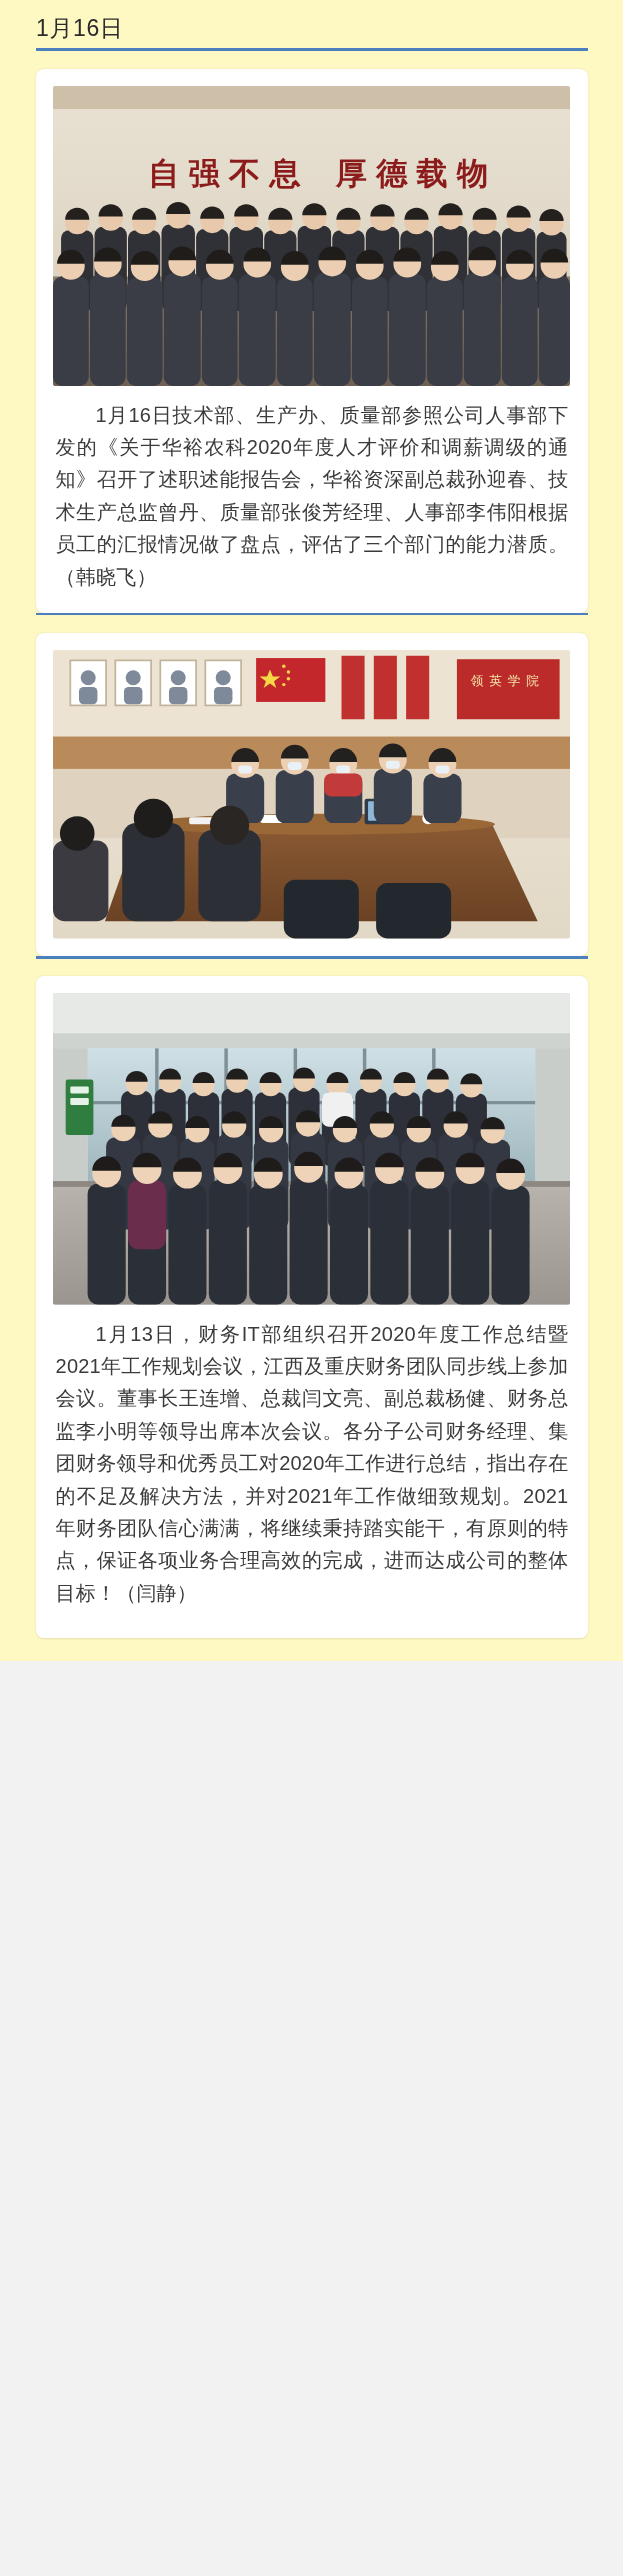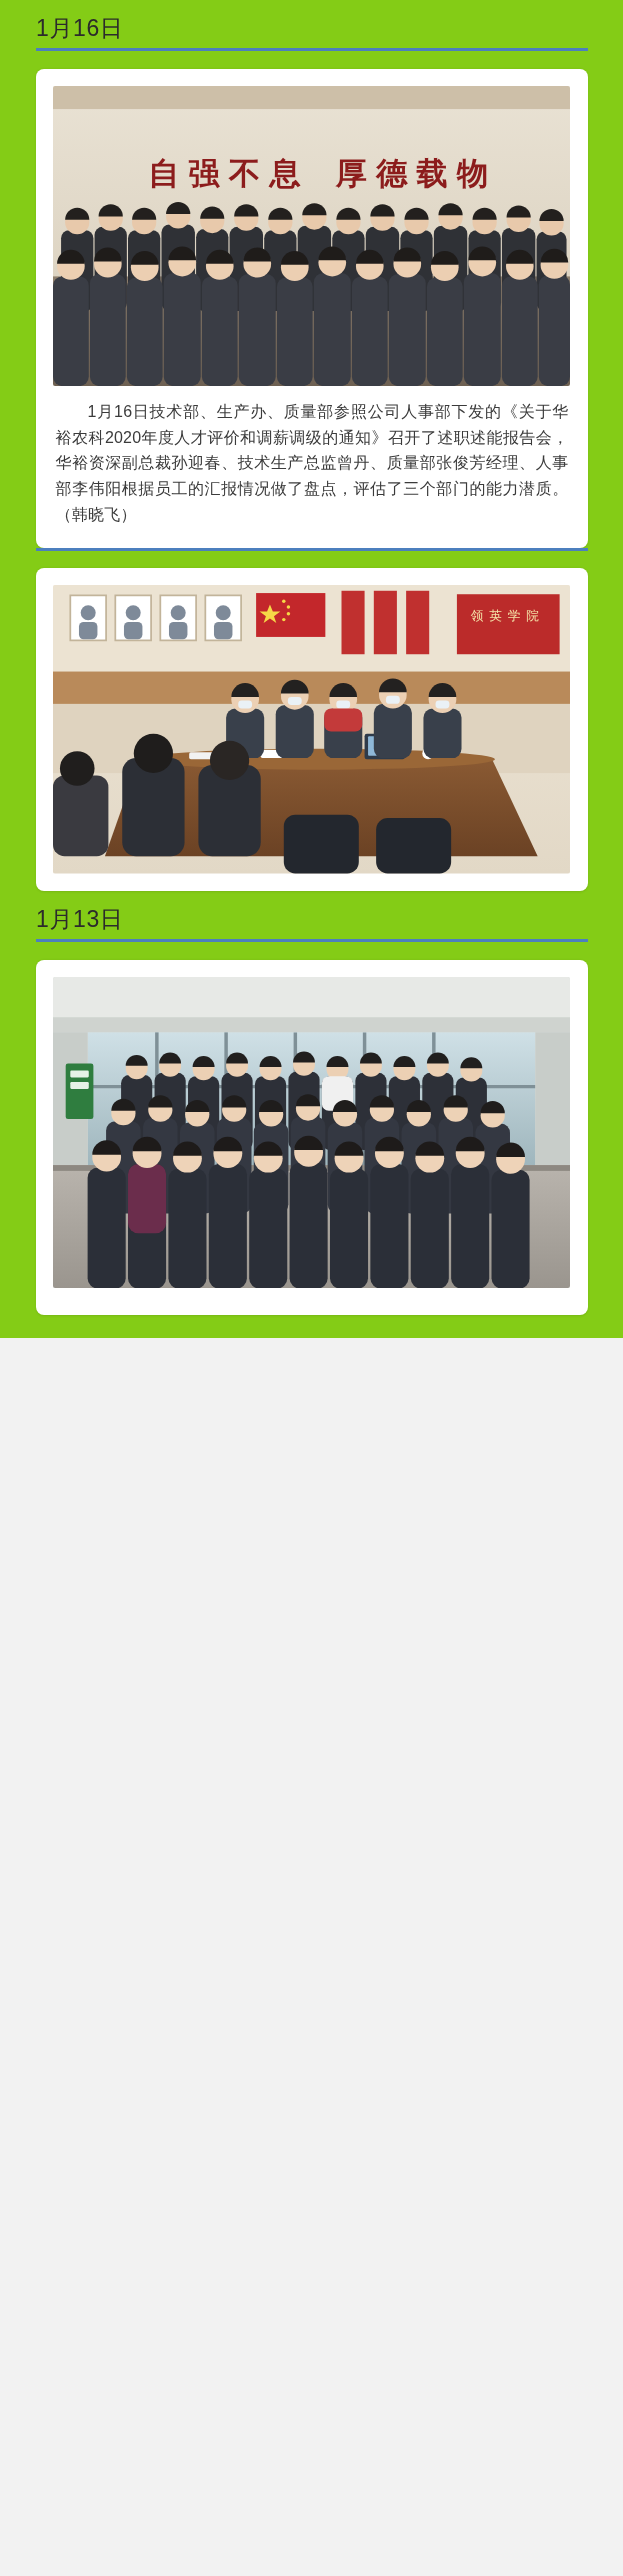--- a/index.html
+++ b/index.html
@@ -8,21 +8,21 @@
     background: #f2f2f2;
   }
   body {
     width: 623px;
     font-family: "Liberation Sans", "DejaVu Sans", sans-serif;
     color: #333;
     -webkit-font-smoothing: antialiased;
   }
   .page {
     width: 623px;
-    background: #84cc16;
+    background: #fef9c3;
     padding: 0 0 23px 0;
     box-sizing: border-box;
   }
   .entry {
     padding: 0 0 0 0;
   }
   .date-header {
     margin: 0;
     padding: 15px 0 5.8px 36px;
     font-size: 23px;
@@ -54,21 +54,21 @@
     display: block;
     position: relative;
   }
   .photo svg {
     display: block;
     width: 100%;
     height: auto;
   }
   .caption {
     margin: 12.7px 2.3px 2.3px 2.3px;
-    font-size: 16px;
+    font-size: 20px;
     line-height: 1.62;
     color: #3b3b3b;
     text-align: justify;
     text-indent: 2em;
     letter-spacing: 0.2px;
   }
   .spacer-bottom { height: 9.2px; }
 </style>
 </head>
 <body>
@@ -331,21 +331,20 @@
           <g fill="#23272e">
             <rect x="400" y="398" width="130" height="102" rx="20"></rect>
             <rect x="560" y="404" width="130" height="96" rx="20"></rect>
           </g>
         </svg>
       </div>
     </div>
   </div>
 
   <div class="entry">
-    <div class="date-header">1月13日</div>
     <div class="date-rule"></div>
     <div class="card">
       <div class="photo">
         <svg viewBox="0 0 896 540" preserveAspectRatio="xMidYMid slice" role="img">
           <defs>
             <linearGradient id="glass3" x1="0" y1="0" x2="0" y2="1">
               <stop offset="0%" stop-color="#cfe0e6"></stop>
               <stop offset="100%" stop-color="#9fb6bd"></stop>
             </linearGradient>
             <linearGradient id="ground3" x1="0" y1="0" x2="0" y2="1">
@@ -498,18 +497,19 @@
                 <path d="M418 300a25 25 0 0150 0z"></path>
               <path d="M488 310a25 25 0 0150 0z"></path>
                 <path d="M558 302a25 25 0 0150 0z"></path>
               <path d="M628 310a25 25 0 0150 0z"></path>
                 <path d="M698 302a25 25 0 0150 0z"></path>
               <path d="M768 312a25 25 0 0150 0z"></path>
             </g>
           </g>
         </svg>
       </div>
+      <p class="caption">1月13日，财务IT部组织召开2020年度工作总结暨2021年工作规划会议，江西及重庆财务团队同步线上参加会议。董事长王连增、总裁闫文亮、副总裁杨健、财务总监李小明等领导出席本次会议。各分子公司财务经理、集团财务领导和优秀员工对2020年工作进行总结，指出存在的不足及解决方法，并对2021年工作做细致规划。2021年财务团队信心满满，将继续秉持踏实能干，有原则的特点，保证各项业务合理高效的完成，进而达成公司的整体目标！（闫静）</p>
       <div class="spacer-bottom"></div>
     </div>
   </div>
 
 </div>
 
 
 </body></html>

